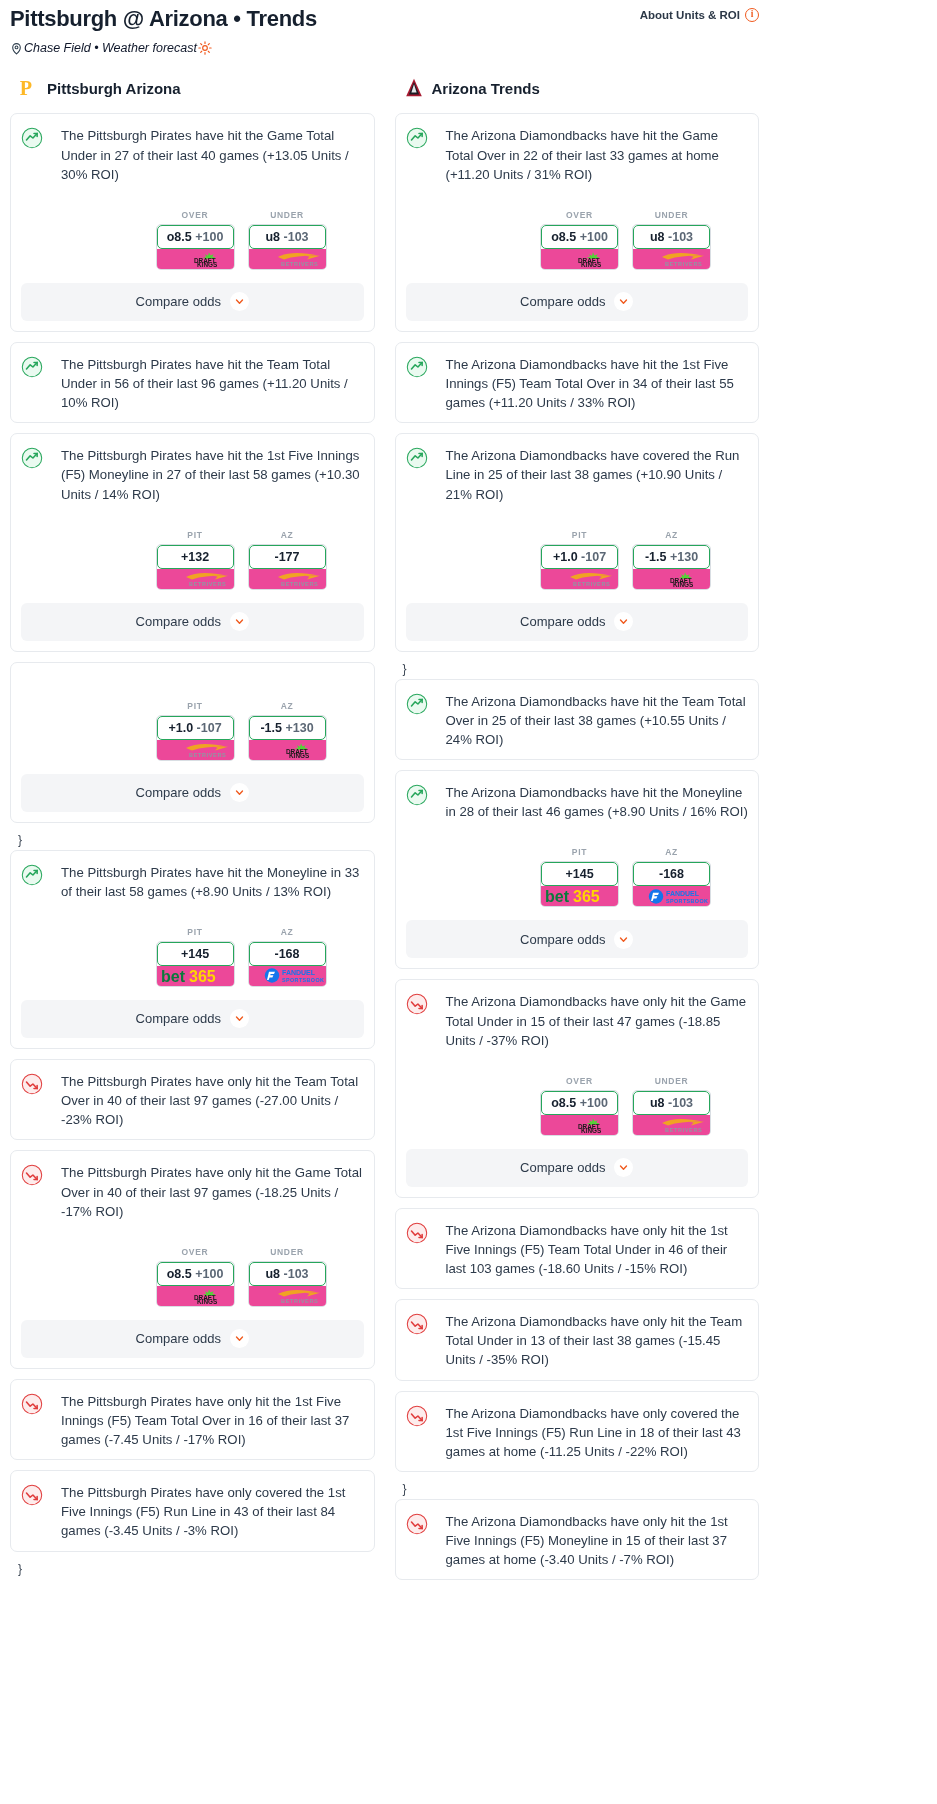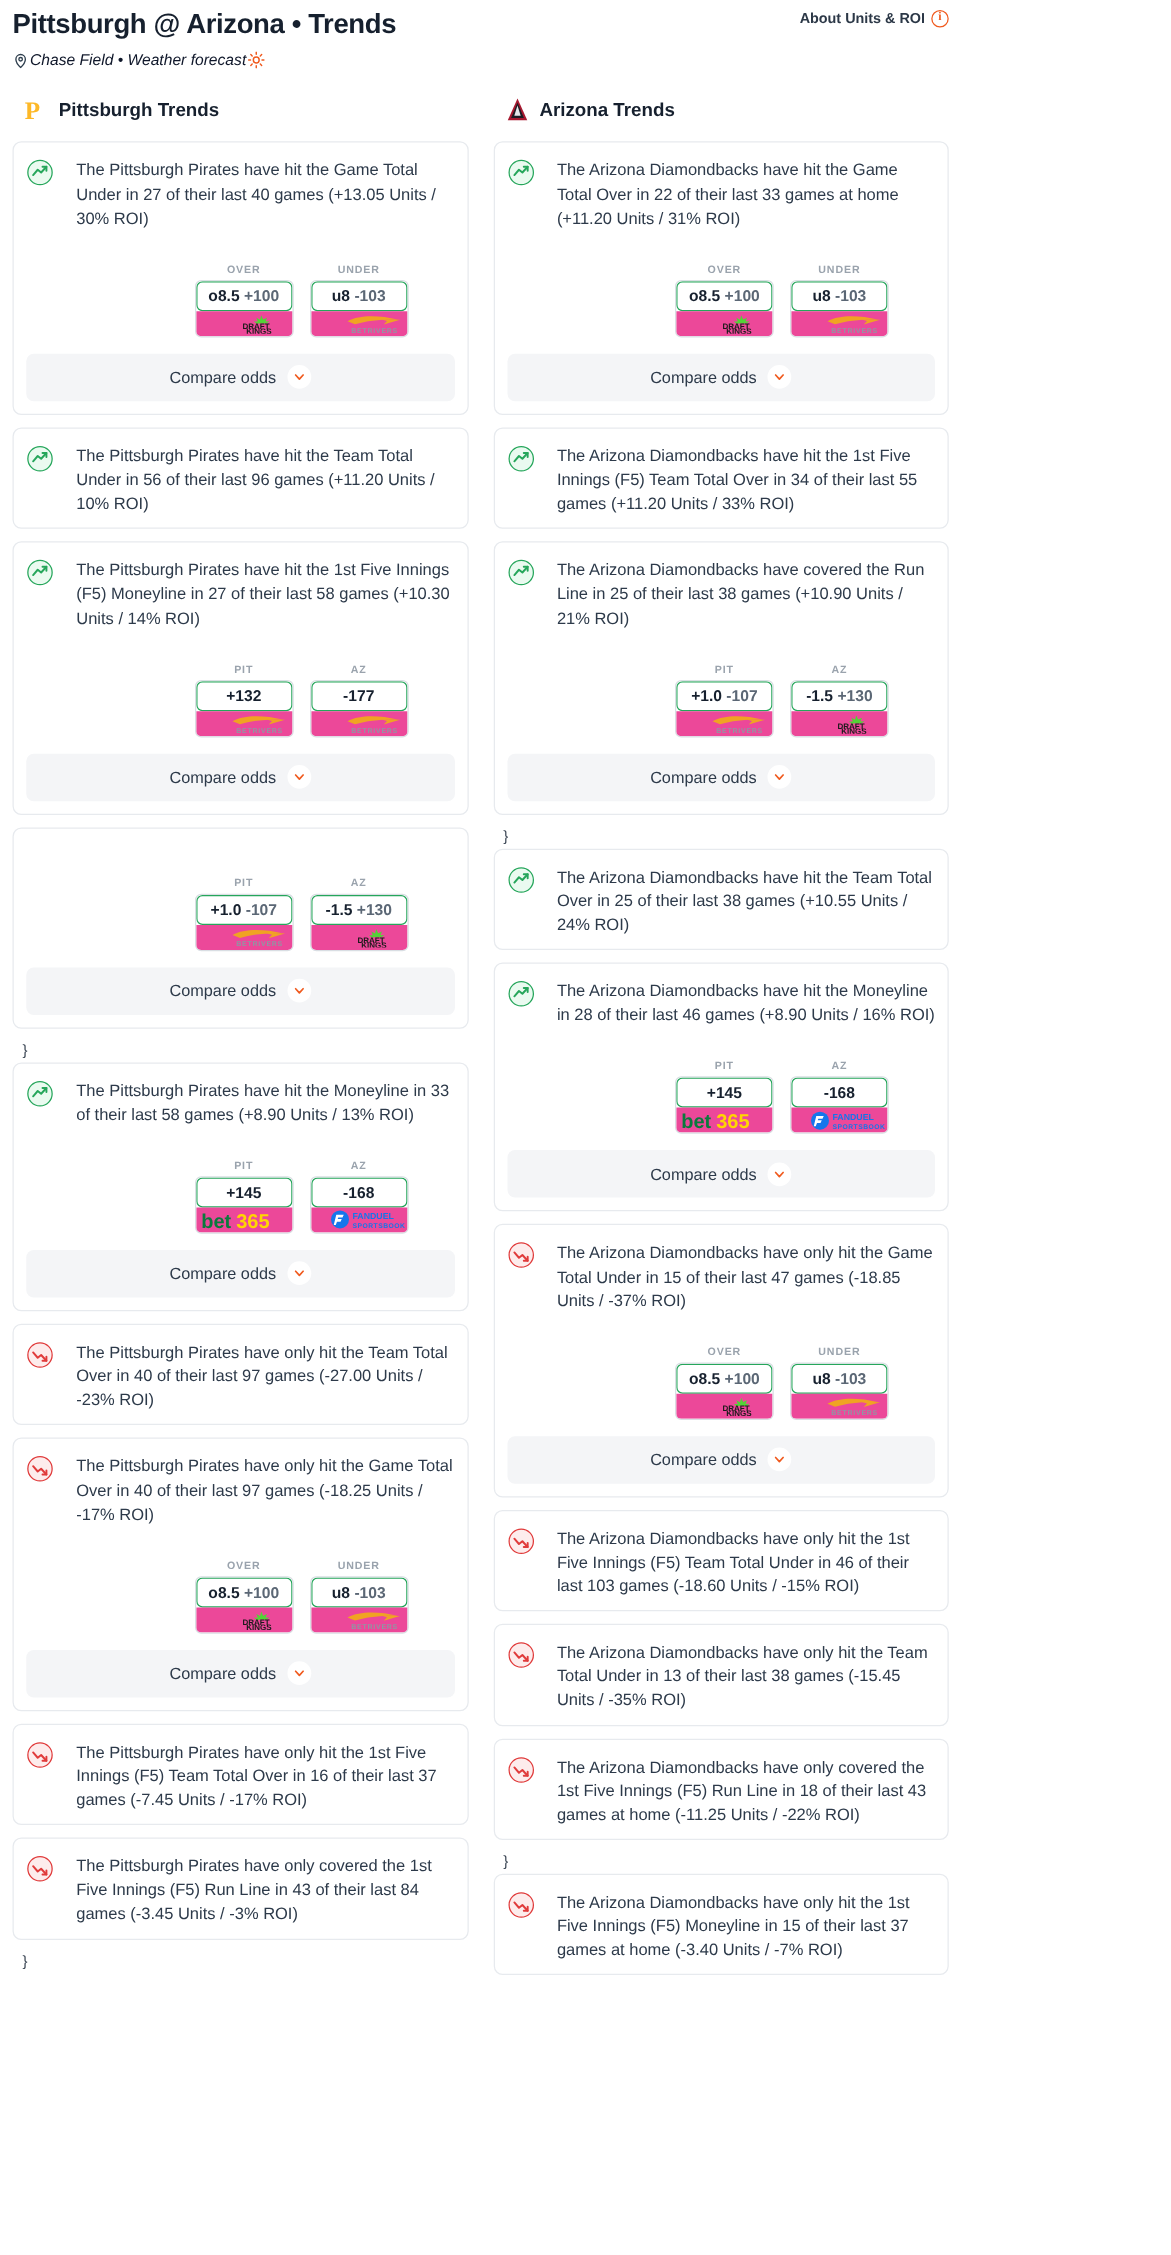--- a/index.html
+++ b/index.html
@@ -145,21 +145,21 @@
       </span>
     </div>
   </div>
 
   <div class="cols" id="cols">
       <div class="col">
         <div class="col-head">
           <svg class="team-logo" viewBox="0 0 24 24">
             <text x="2" y="20" font-family="Liberation Serif, serif" font-size="22" font-weight="700" fill="#fdb827">P</text>
           </svg>
-          <span class="col-head-label">Pittsburgh Trends</span>
+          <span class="col-head-label">Pittsburgh Arizona</span>
         </div>
         <div class="card">
           <div class="card-top">
             <svg class="trend-icon" viewBox="0 0 24 24">
               <circle cx="12" cy="12" r="10.6" fill="#eafaf0" stroke="#26a65b" stroke-width="1.1"></circle>
               <path d="M6 14.2 L10 9.6 L13 12 L17.6 7" fill="none" stroke="#26a65b" stroke-width="1.7" stroke-linecap="round" stroke-linejoin="round"></path>
               <path d="M17.6 7 L17.6 10.4 M17.6 7 L14.2 7" fill="none" stroke="#26a65b" stroke-width="1.7" stroke-linecap="round"></path>
             </svg>
             <div class="trend-text">The Pittsburgh Pirates have hit the Game Total Under in 27 of their last 40 games (+13.05 Units / 30% ROI)</div>
           </div>

